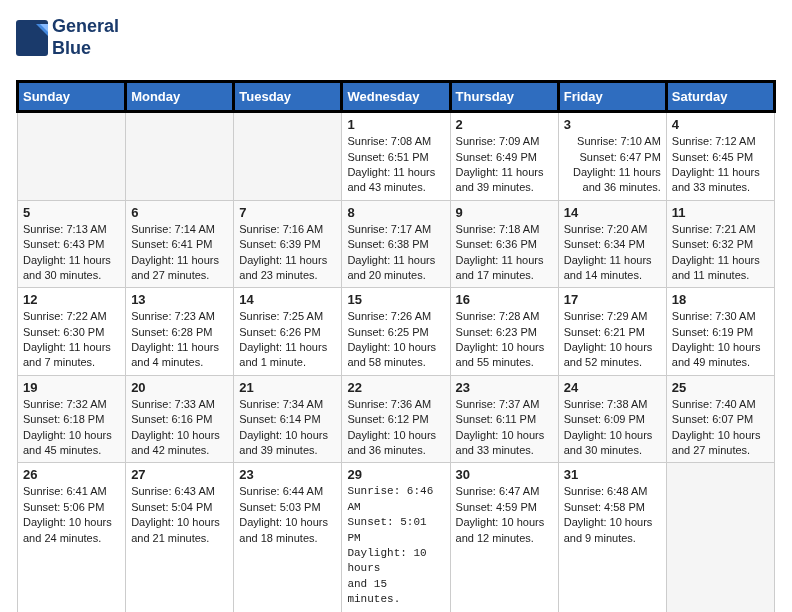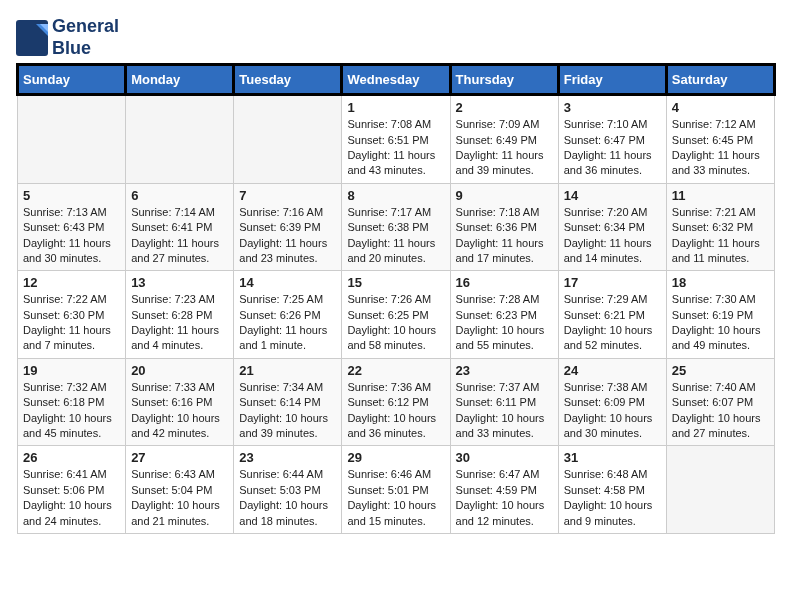--- a/index.html
+++ b/index.html
@@ -7,21 +7,21 @@
       font-family: Arial, sans-serif;
       background: #fff;
       width: 792px;
       min-height: 612px;
       padding: 16px;
     }
     .header {
       display: flex;
       align-items: flex-start;
       justify-content: space-between;
-      margin-bottom: 4px;
+      margin-bottom: 21px;
     }
     .logo {
       display: flex;
       align-items: center;
     }
     .logo-text {
       font-size: 18px;
       font-weight: bold;
       color: #1a3a6b;
       line-height: 1.2;
@@ -120,21 +120,21 @@
         </td>
         <td>
           <span class="day-number">2</span>
           <div class="day-info" style="white-space: pre-line;">Sunrise: 7:09 AM
 Sunset: 6:49 PM
 Daylight: 11 hours
 and 39 minutes.</div>
         </td>
         <td>
           <span class="day-number">3</span>
-          <div class="day-info" style="white-space: pre-line;">Sunrise: 7:10 AM
+          <div class="day-info" style="white-space: pre-line; text-align: right;">Sunrise: 7:10 AM
 Sunset: 6:47 PM
 Daylight: 11 hours
 and 36 minutes.</div>
         </td>
         <td>
           <span class="day-number">4</span>
           <div class="day-info" style="white-space: pre-line;">Sunrise: 7:12 AM
 Sunset: 6:45 PM
 Daylight: 11 hours
 and 33 minutes.</div>
@@ -310,21 +310,21 @@
         </td>
         <td>
           <span class="day-number">23</span>
           <div class="day-info" style="white-space: pre-line;">Sunrise: 6:44 AM
 Sunset: 5:03 PM
 Daylight: 10 hours
 and 18 minutes.</div>
         </td>
         <td>
           <span class="day-number">29</span>
-          <div class="day-info" style="white-space: pre-line;">Sunrise: 6:46 AM
+          <div class="day-info" style="white-space: pre-line; font-family: Liberation Mono, monospace;">Sunrise: 6:46 AM
 Sunset: 5:01 PM
 Daylight: 10 hours
 and 15 minutes.</div>
         </td>
         <td>
           <span class="day-number">30</span>
           <div class="day-info" style="white-space: pre-line;">Sunrise: 6:47 AM
 Sunset: 4:59 PM
 Daylight: 10 hours
 and 12 minutes.</div>

